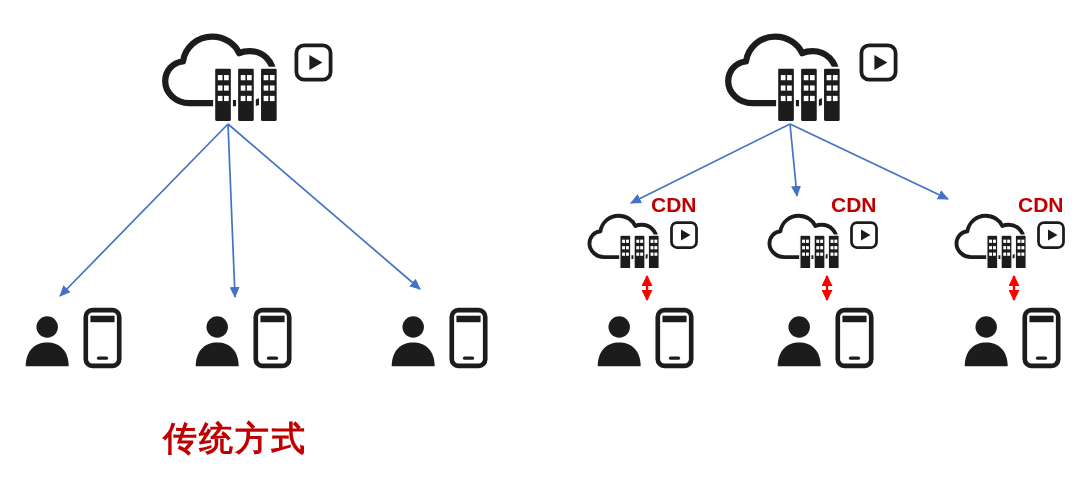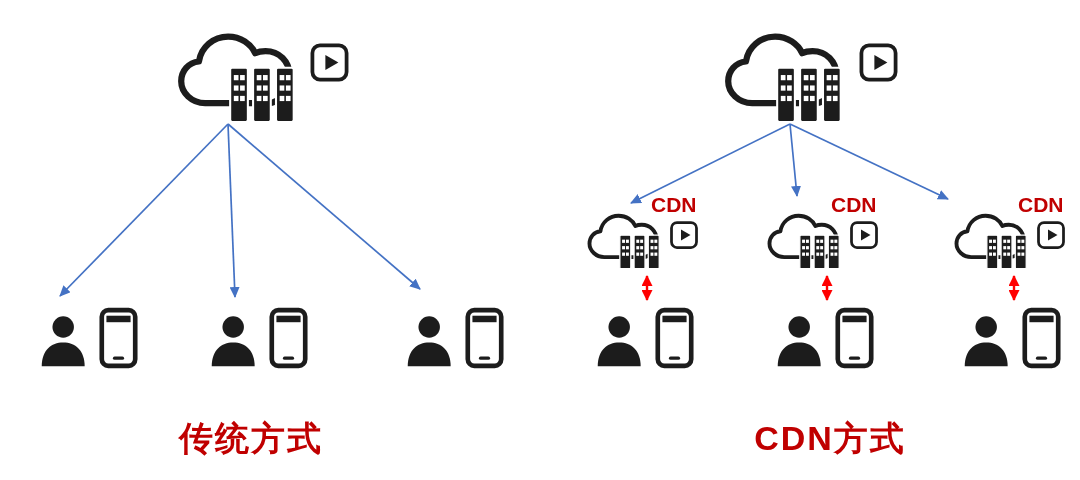--- a/index.html
+++ b/index.html
@@ -69,21 +69,21 @@
     <symbol id="ic-phone" viewBox="0 0 42 66">
       <rect x="3" y="3" width="36" height="60" rx="7" fill="#ffffff" stroke="#1c1c1c" stroke-width="5"></rect>
       <rect x="8" y="9" width="26" height="7" fill="#1c1c1c"></rect>
       <rect x="15" y="53" width="12" height="3.5" rx="1.75" fill="#1c1c1c"></rect>
     </symbol>
   </defs>
 </svg>
 
 <div class="canvas">
 
-  <div class="abs" style="left:16px;top:0;width:500px;height:396px;">
+  <div class="abs" style="left:0;top:0;width:500px;height:396px;">
 
     <svg class="icon abs" style="left:160;left:160px;top:24px;" width="125" height="100">
       <use href="#ic-cloud-server"></use>
     </svg>
     <svg class="icon abs" style="left:293px;top:42px;" width="41" height="41">
       <use href="#ic-play"></use>
     </svg>
 
     <div class="client abs" style="left:22px;top:306px;">
       <svg class="icon" width="56" height="58">
@@ -170,21 +170,20 @@
     </div>
     <div class="client abs" style="left:461px;top:306px;">
       <svg class="icon" width="56" height="58">
           <use href="#ic-user"></use>
         </svg>
       <svg class="icon" width="39" height="64">
           <use href="#ic-phone"></use>
         </svg>
     </div>
 
-    <div class="title abs" style="left:145px;top:416px;width:370px;">CDN方式</div>
   </div>
 
   <svg class="overlay">
     <defs>
       <marker id="mBlue" markerUnits="userSpaceOnUse" markerWidth="12" markerHeight="10" refX="10" refY="5" orient="auto">
         <path d="M0,0 L11,5 L0,10 Z" fill="#4472c4"></path>
       </marker>
       <marker id="mRedEnd" markerUnits="userSpaceOnUse" markerWidth="12" markerHeight="11" refX="10" refY="5.5" orient="auto">
         <path d="M0,0 L11,5.5 L0,11 Z" fill="#ff0000"></path>
       </marker>

